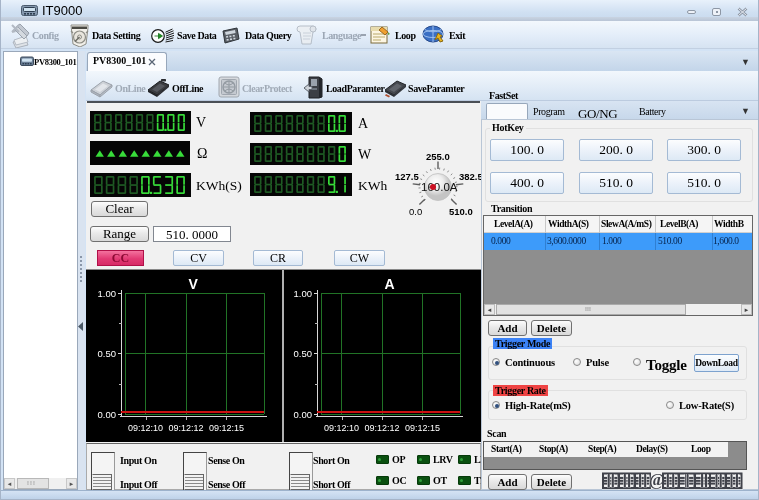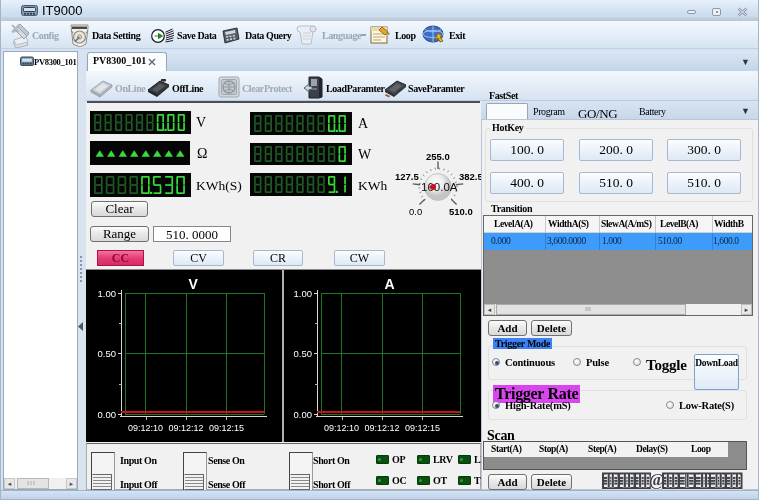--- a/index.html
+++ b/index.html
@@ -680,29 +680,29 @@
 <div class="btn" style="left:531px;top:320px;width:41px;height:16px;font-size:11px;line-height:14px;font-weight:bold">Delete</div>
 <div class="gbox" style="left:488px;top:346px;width:259px;height:34px"></div>
 <div class="lbl" style="left:493px;top:338px;font-size:10px;font-weight:bold;letter-spacing:-0.3px;background:#3b82f6;padding:0 2px">Trigger Mode</div>
 <div class="abs" style="left:492px;top:358px;width:8px;height:8px;border-radius:50%;background:radial-gradient(circle at 35% 35%, #fff, #d8d8d8);border:1px solid #8a8a8a"></div>
 <div class="abs" style="left:495px;top:361px;width:4px;height:4px;border-radius:50%;background:#31507e"></div>
 <div class="lbl" style="left:505px;top:357px;font-size:10.5px;font-weight:bold;letter-spacing:-0.2px">Continuous</div>
 <div class="abs" style="left:573px;top:358px;width:8px;height:8px;border-radius:50%;background:radial-gradient(circle at 35% 35%, #fff, #d8d8d8);border:1px solid #8a8a8a"></div>
 <div class="lbl" style="left:586px;top:357px;font-size:10.5px;font-weight:bold;letter-spacing:-0.2px">Pulse</div>
 <div class="abs" style="left:633px;top:358px;width:8px;height:8px;border-radius:50%;background:radial-gradient(circle at 35% 35%, #fff, #d8d8d8);border:1px solid #8a8a8a"></div>
 <div class="lbl" style="left:646px;top:357px;font-size:15px;font-weight:bold;letter-spacing:-0.2px">Toggle</div>
-<div class="abs" style="left:694px;top:354px;width:45px;height:36px;background:linear-gradient(#fbfdfe,#eef4fb 50%,#dfeaf6);border:1px solid #7da2ce;border-radius:2px;font-size:9.5px;text-align:center;line-height:16px;font-weight:bold;letter-spacing:-0.3px">DownLoad</div>
+<div class="abs" style="left:694px;top:354px;width:45px;height:18px;background:linear-gradient(#fbfdfe,#eef4fb 50%,#dfeaf6);border:1px solid #7da2ce;border-radius:2px;font-size:9.5px;text-align:center;line-height:16px;font-weight:bold;letter-spacing:-0.3px">DownLoad</div>
 <div class="gbox" style="left:488px;top:390px;width:259px;height:30px"></div>
-<div class="lbl" style="left:493px;top:385px;font-size:16px;font-weight:bold;letter-spacing:-0.3px;background:#d946ef;padding:0 2px">Trigger Rate</div>
+<div class="lbl" style="left:493px;top:385px;font-size:10px;font-weight:bold;letter-spacing:-0.3px;background:#ef4444;padding:0 2px">Trigger Rate</div>
 <div class="abs" style="left:492px;top:401px;width:8px;height:8px;border-radius:50%;background:radial-gradient(circle at 35% 35%, #fff, #d8d8d8);border:1px solid #8a8a8a"></div>
 <div class="abs" style="left:495px;top:404px;width:4px;height:4px;border-radius:50%;background:#31507e"></div>
 <div class="lbl" style="left:505px;top:400px;font-size:10.5px;font-weight:bold;letter-spacing:-0.2px">High-Rate(mS)</div>
 <div class="abs" style="left:666px;top:401px;width:8px;height:8px;border-radius:50%;background:radial-gradient(circle at 35% 35%, #fff, #d8d8d8);border:1px solid #8a8a8a"></div>
 <div class="lbl" style="left:679px;top:400px;font-size:10.5px;font-weight:bold;letter-spacing:-0.2px">Low-Rate(S)</div>
-<div class="lbl" style="left:487px;top:428px;font-size:14px;font-weight:bold;letter-spacing:-0.3px">Scan</div>
+<div class="lbl" style="left:487px;top:428px;font-size:10px;font-weight:bold;letter-spacing:-0.3px">Scan</div>
 <div class="abs" style="left:483px;top:441px;width:264px;height:29px;background:#8c8c8c;border:1px solid #555"></div>
 <div class="abs" style="left:484px;top:442px;width:244px;height:15px;background:#f2f2f2"></div>
 <div class="abs" style="left:491px;top:444px;font-size:9.5px;font-weight:bold;letter-spacing:-0.4px;white-space:nowrap">Start(A)</div>
 <div class="abs" style="left:539px;top:444px;font-size:9.5px;font-weight:bold;letter-spacing:-0.4px;white-space:nowrap">Stop(A)</div>
 <div class="abs" style="left:588px;top:444px;font-size:9.5px;font-weight:bold;letter-spacing:-0.4px;white-space:nowrap">Step(A)</div>
 <div class="abs" style="left:636px;top:444px;font-size:9.5px;font-weight:bold;letter-spacing:-0.4px;white-space:nowrap">Delay(S)</div>
 <div class="abs" style="left:691px;top:444px;font-size:9.5px;font-weight:bold;letter-spacing:-0.4px;white-space:nowrap">Loop</div>
 <div class="btn" style="left:488px;top:474px;width:39px;height:16px;font-size:11px;line-height:14px;font-weight:bold">Add</div>
 <div class="btn" style="left:531px;top:474px;width:41px;height:16px;font-size:11px;line-height:14px;font-weight:bold">Delete</div>
 <div class="btn" style="left:695px;top:472px;width:48px;height:17px"></div>

